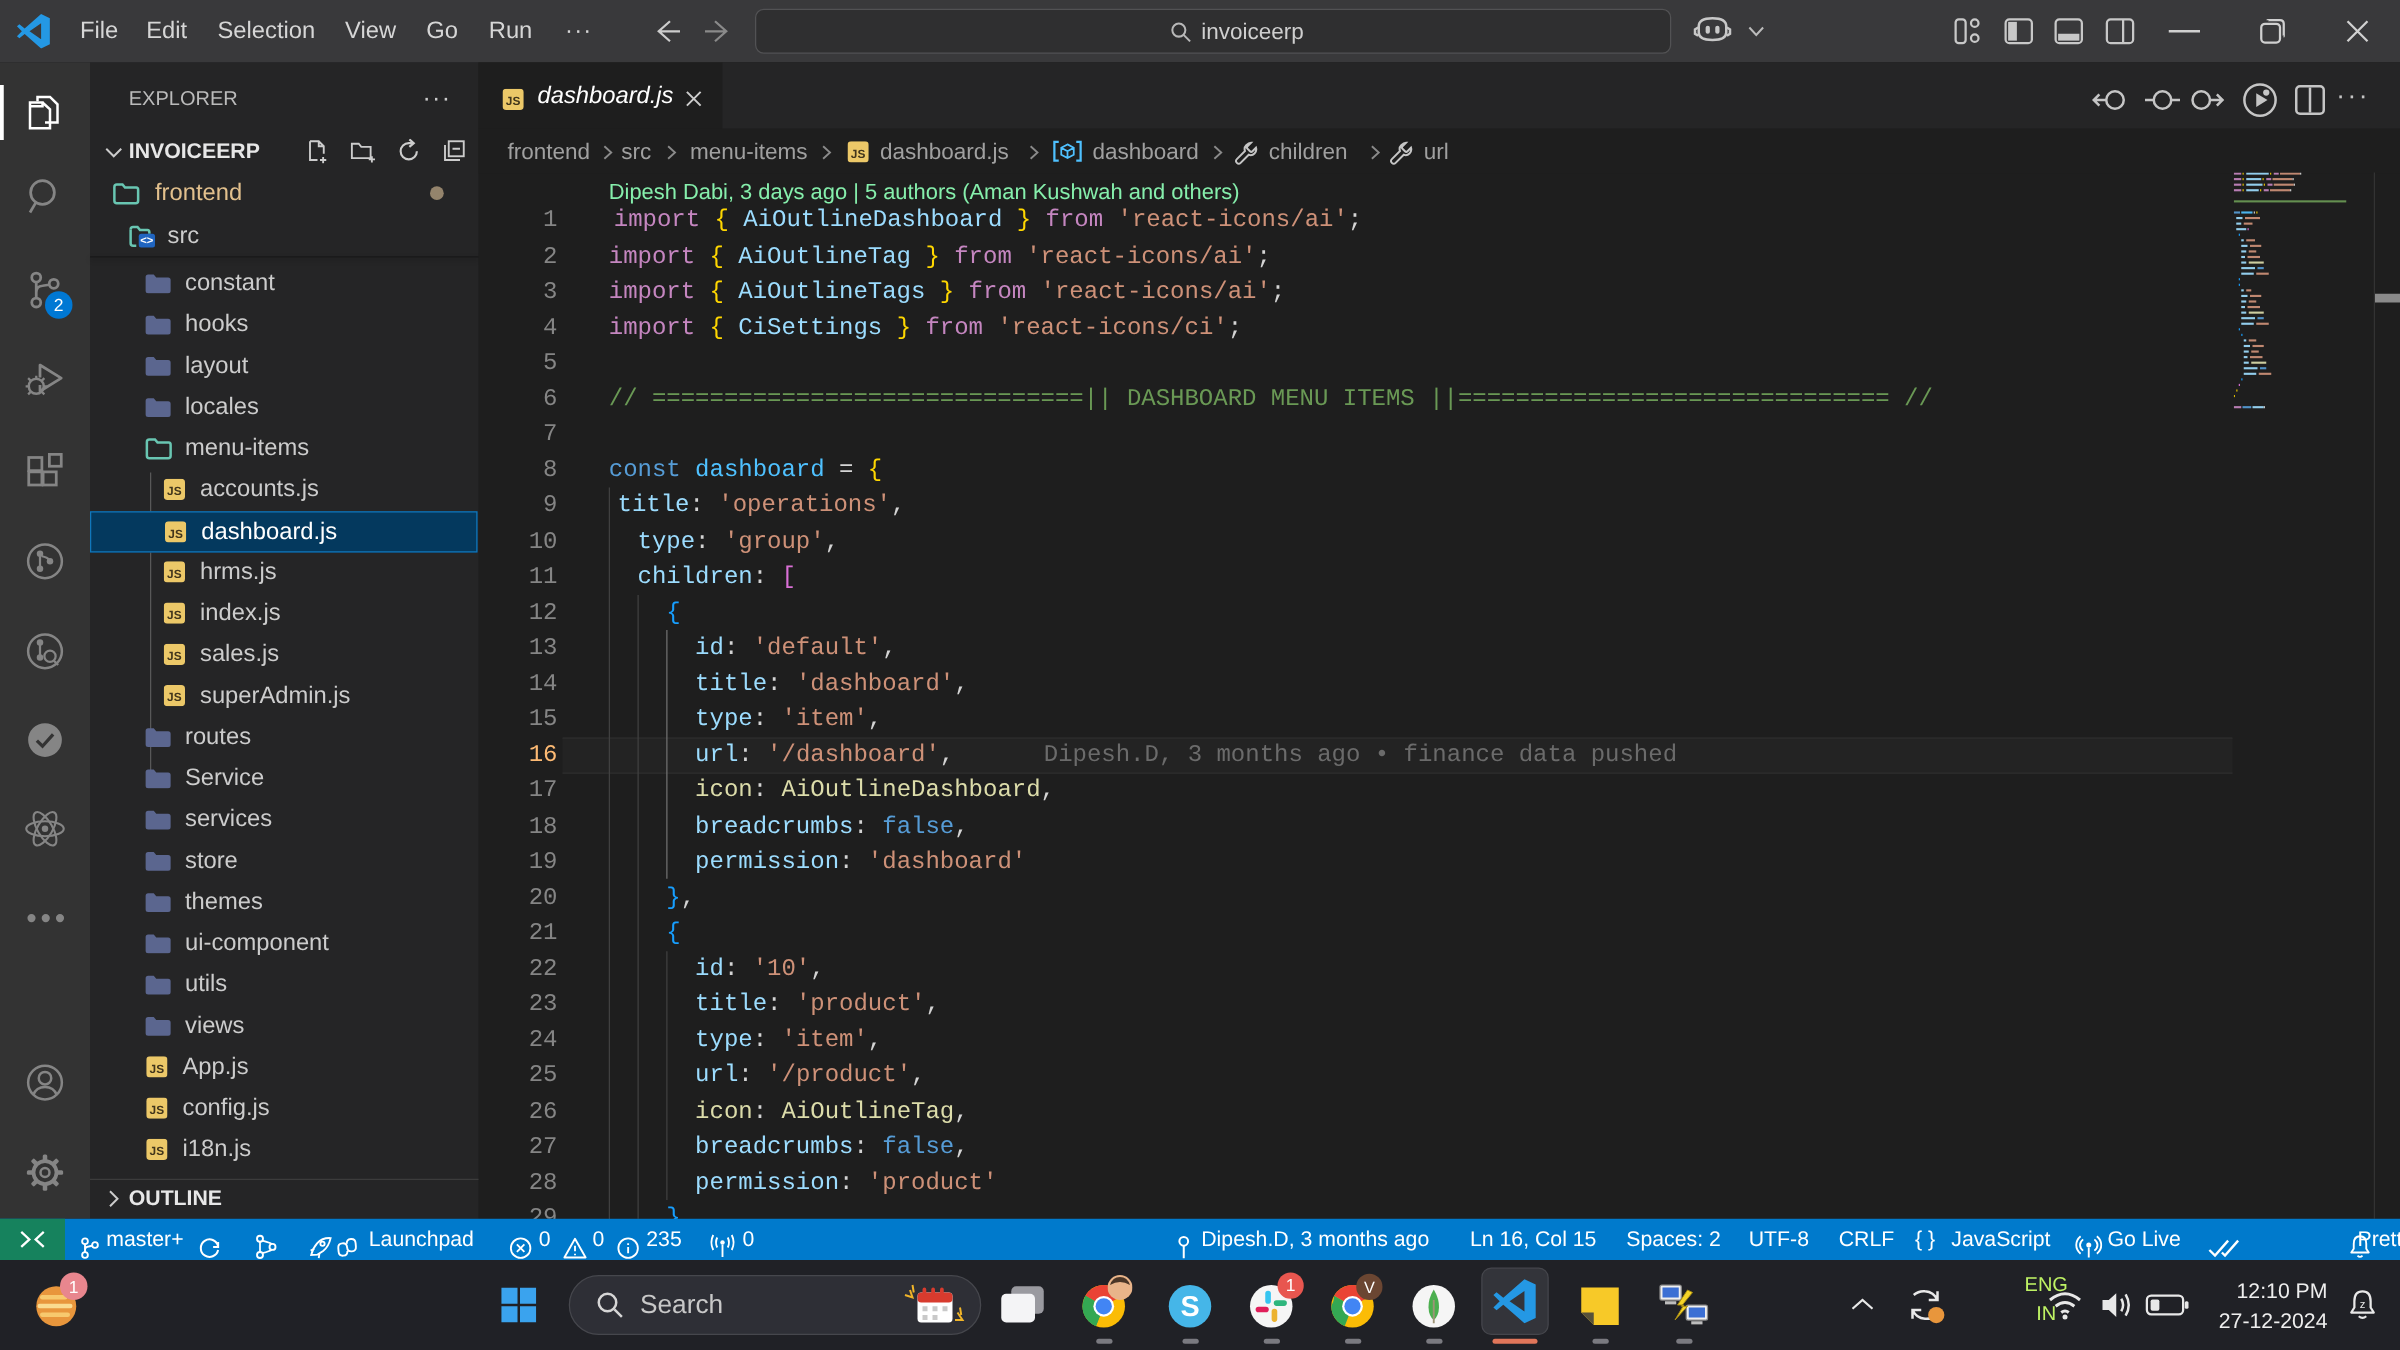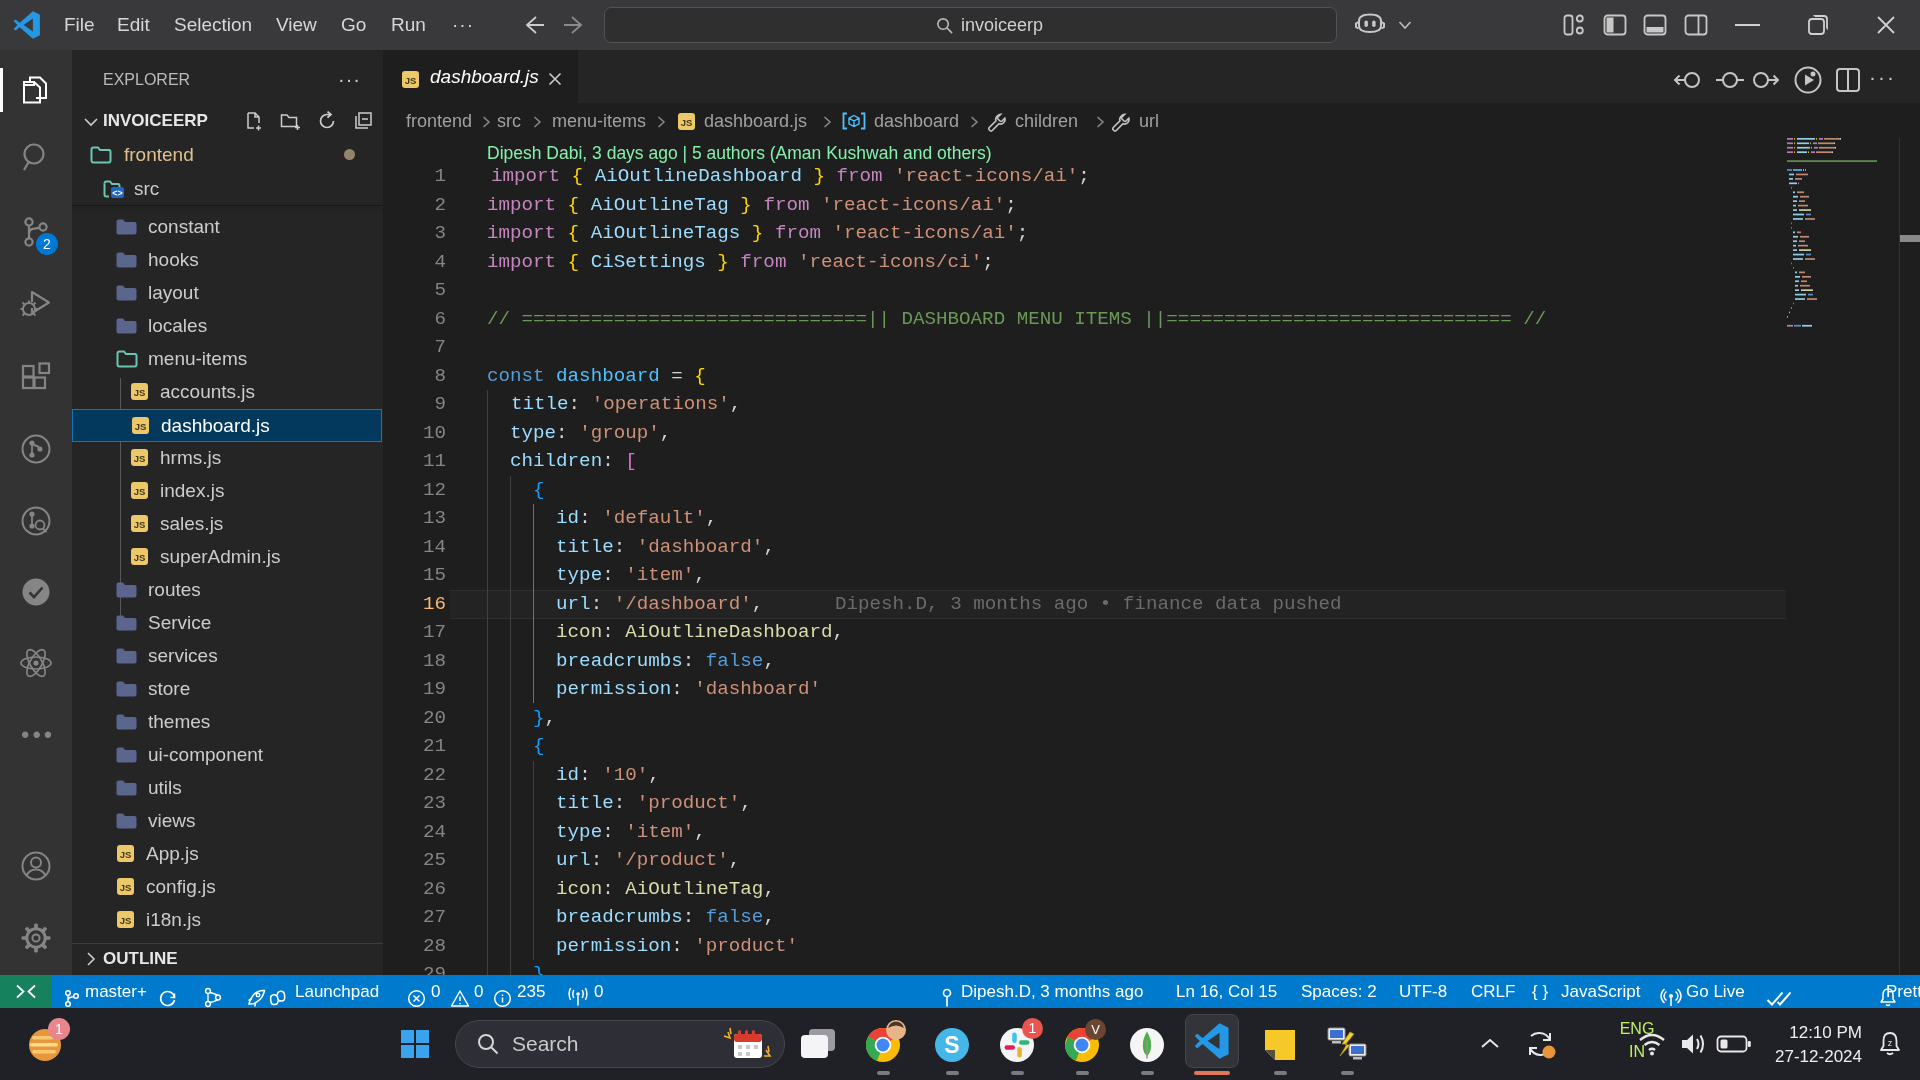--- a/index.html
+++ b/index.html
@@ -502,21 +502,21 @@
     <div class="ln" style="top:853px;">27</div>
     <div class="ln" style="top:881.5px;">28</div>
     <div class="ln" style="top:910px;">29</div>
 
     <div class="cl" style="left:88px;top:112px;margin-left:20px;"><span class="k">import</span> <span class="y">{</span> <span class="v">AiOutlineDashboard</span> <span class="y">}</span> <span class="k">from</span> <span class="s">'react-icons/ai'</span>;</div>
     <div class="cl" style="left:104px;top:140.5px;"><span class="k">import</span> <span class="y">{</span> <span class="v">AiOutlineTag</span> <span class="y">}</span> <span class="k">from</span> <span class="s">'react-icons/ai'</span>;</div>
     <div class="cl" style="left:104px;top:169px;"><span class="k">import</span> <span class="y">{</span> <span class="v">AiOutlineTags</span> <span class="y">}</span> <span class="k">from</span> <span class="s">'react-icons/ai'</span>;</div>
     <div class="cl" style="left:104px;top:197.5px;"><span class="k">import</span> <span class="y">{</span> <span class="v">CiSettings</span> <span class="y">}</span> <span class="k">from</span> <span class="s">'react-icons/ci'</span>;</div>
     <div class="cl" style="left:104px;top:254.5px;"><span class="c">// ==============================|| DASHBOARD MENU ITEMS ||============================== //</span></div>
     <div class="cl" style="left:104px;top:311.5px;"><span class="b">const</span> <span class="n">dashboard</span> = <span class="y">{</span></div>
-    <div class="cl" style="left:105px;top:340px;">  <span class="v">title</span>: <span class="s">'operations'</span>,</div>
+    <div class="cl" style="left:88px;top:340px;">  <span class="v">title</span>: <span class="s">'operations'</span>,</div>
     <div class="cl" style="left:104px;top:368.5px;">  <span class="v">type</span>: <span class="s">'group'</span>,</div>
     <div class="cl" style="left:104px;top:397px;">  <span class="v">children</span>: <span class="m">[</span></div>
     <div class="cl" style="left:104px;top:425.5px;">    <span class="u">{</span></div>
     <div class="cl" style="left:104px;top:454px;">      <span class="v">id</span>: <span class="s">'default'</span>,</div>
     <div class="cl" style="left:104px;top:482.5px;">      <span class="v">title</span>: <span class="s">'dashboard'</span>,</div>
     <div class="cl" style="left:104px;top:511px;">      <span class="v">type</span>: <span class="s">'item'</span>,</div>
     <div class="cl" style="left:104px;top:539.5px;">      <span class="v">url</span>: <span class="s">'/dashboard'</span>,<span class="ab" style="left:348px;color:#6b6b6b;">Dipesh.D, 3 months ago • finance data pushed</span></div>
     <div class="cl" style="left:104px;top:568px;">      <span class="f">icon</span>: <span class="f">AiOutlineDashboard</span>,</div>
     <div class="cl" style="left:104px;top:596.5px;">      <span class="v">breadcrumbs</span>: <span class="b">false</span>,</div>
     <div class="cl" style="left:104px;top:625px;">      <span class="v">permission</span>: <span class="s">'dashboard'</span></div>

